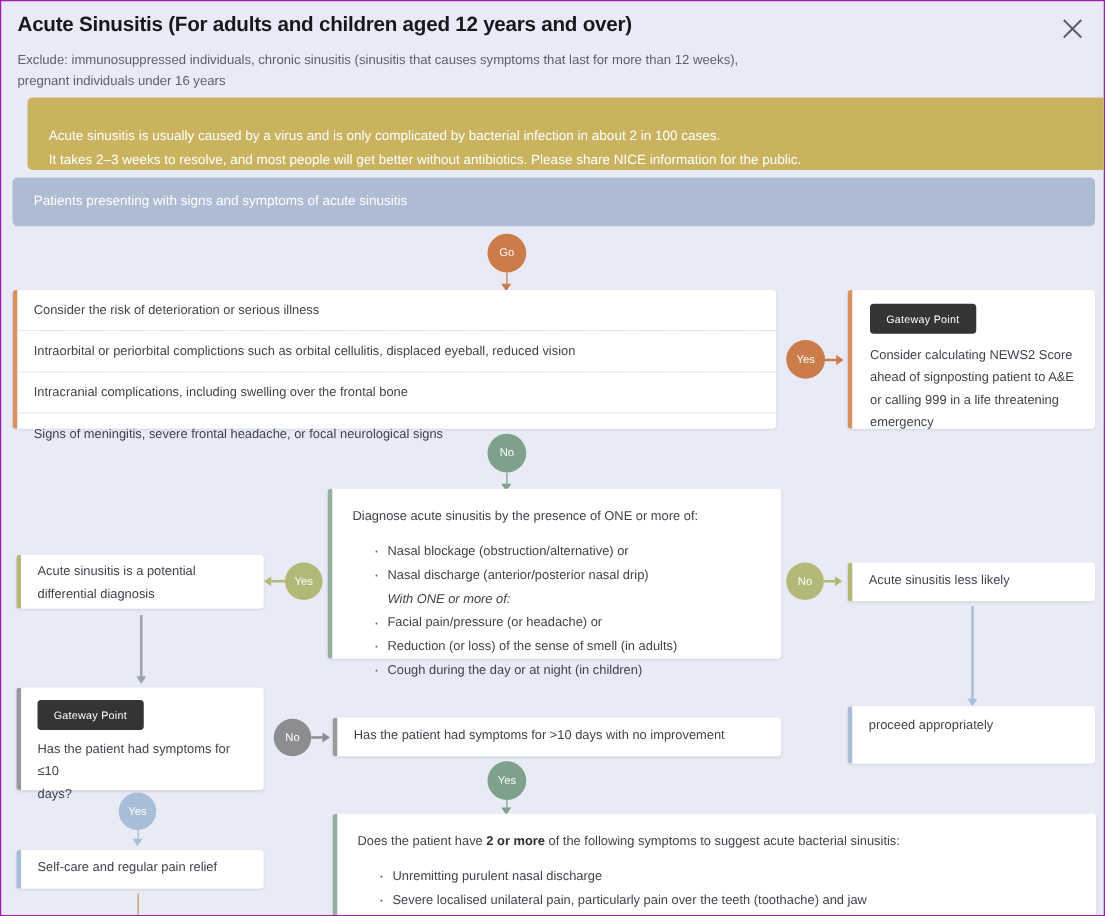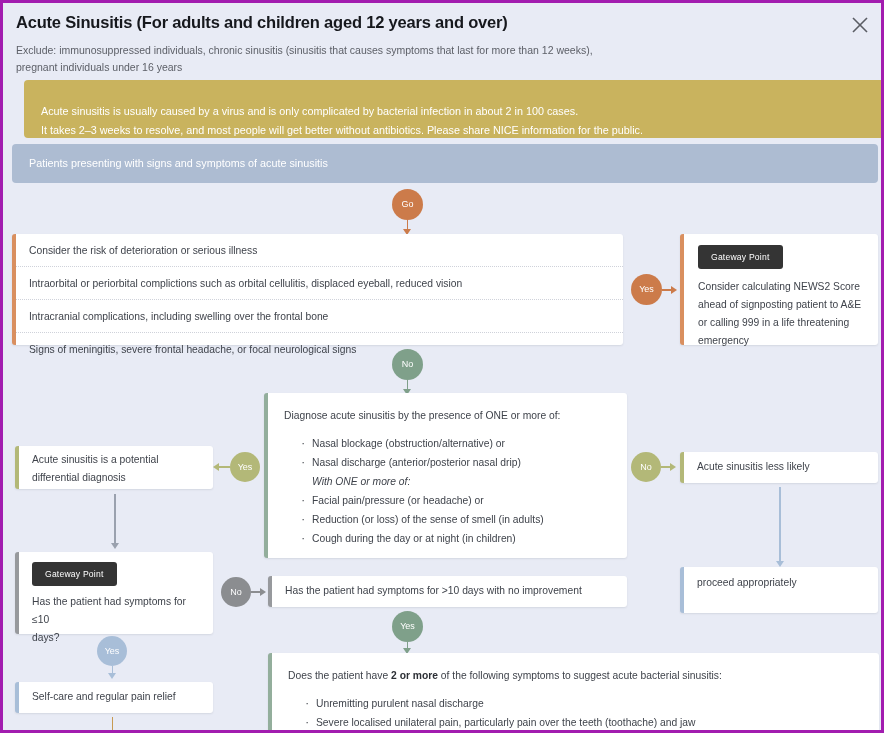--- a/index.html
+++ b/index.html
@@ -5,21 +5,21 @@
   html,body{margin:0;padding:0;}
   body{
     width:884px;height:733px;overflow:hidden;
     background:#ffffff;
     font-family:"Liberation Sans","DejaVu Sans",sans-serif;
     -webkit-font-smoothing:antialiased;
   }
   #app{
     position:relative;width:884px;height:733px;
     background:#e8ebf5;
-    border:3px solid #a21caf;
+    border:1px solid #a21caf;
     box-sizing:border-box;
     overflow:hidden;
   }
 
   
   .hdr{position:absolute;left:0;top:0;width:884px;height:72px;}
   .hdr-title{
     position:absolute;left:13px;top:10px;
     font-size:16.5px;font-weight:bold;color:#16181d;letter-spacing:-0.2px;
   }
@@ -171,21 +171,21 @@
     <span class="gw-badge">Gateway Point</span>
     <div class="card-txt" style="margin-top:9px;">Consider calculating NEWS2 Score ahead of signposting patient to A&amp;E or calling 999 in a life threatening emergency</div>
   </div>
 
   <div class="node sage" style="left:389px;top:346px;width:31px;height:31px;">
     <span>No</span>
   </div>
   <div class="vline" style="left:403.5px;top:377px;height:11px;background:#7fa08a;"></div>
   <div class="arrow-d" style="left:400px;top:386px;border-top:6px solid #7fa08a;"></div>
 
-  <div class="card b-sage" style="left:261px;top:390px;width:363px;height:165px;padding:14px 16px 0 16px;">
+  <div class="card b-sage" style="left:261px;top:390px;width:363px;height:136px;padding:14px 16px 0 16px;">
     <div class="card-txt">Diagnose acute sinusitis by the presence of ONE or more of:</div>
     <ul class="blist">
       <li>Nasal blockage (obstruction/alternative) or</li>
       <li>Nasal discharge (anterior/posterior nasal drip)</li>
       <li class="nobul ital">With ONE or more of:</li>
       <li>Facial pain/pressure (or headache) or</li>
       <li>Reduction (or loss) of the sense of smell (in adults)</li>
       <li>Cough during the day or at night (in children)</li>
     </ul>
   </div>

